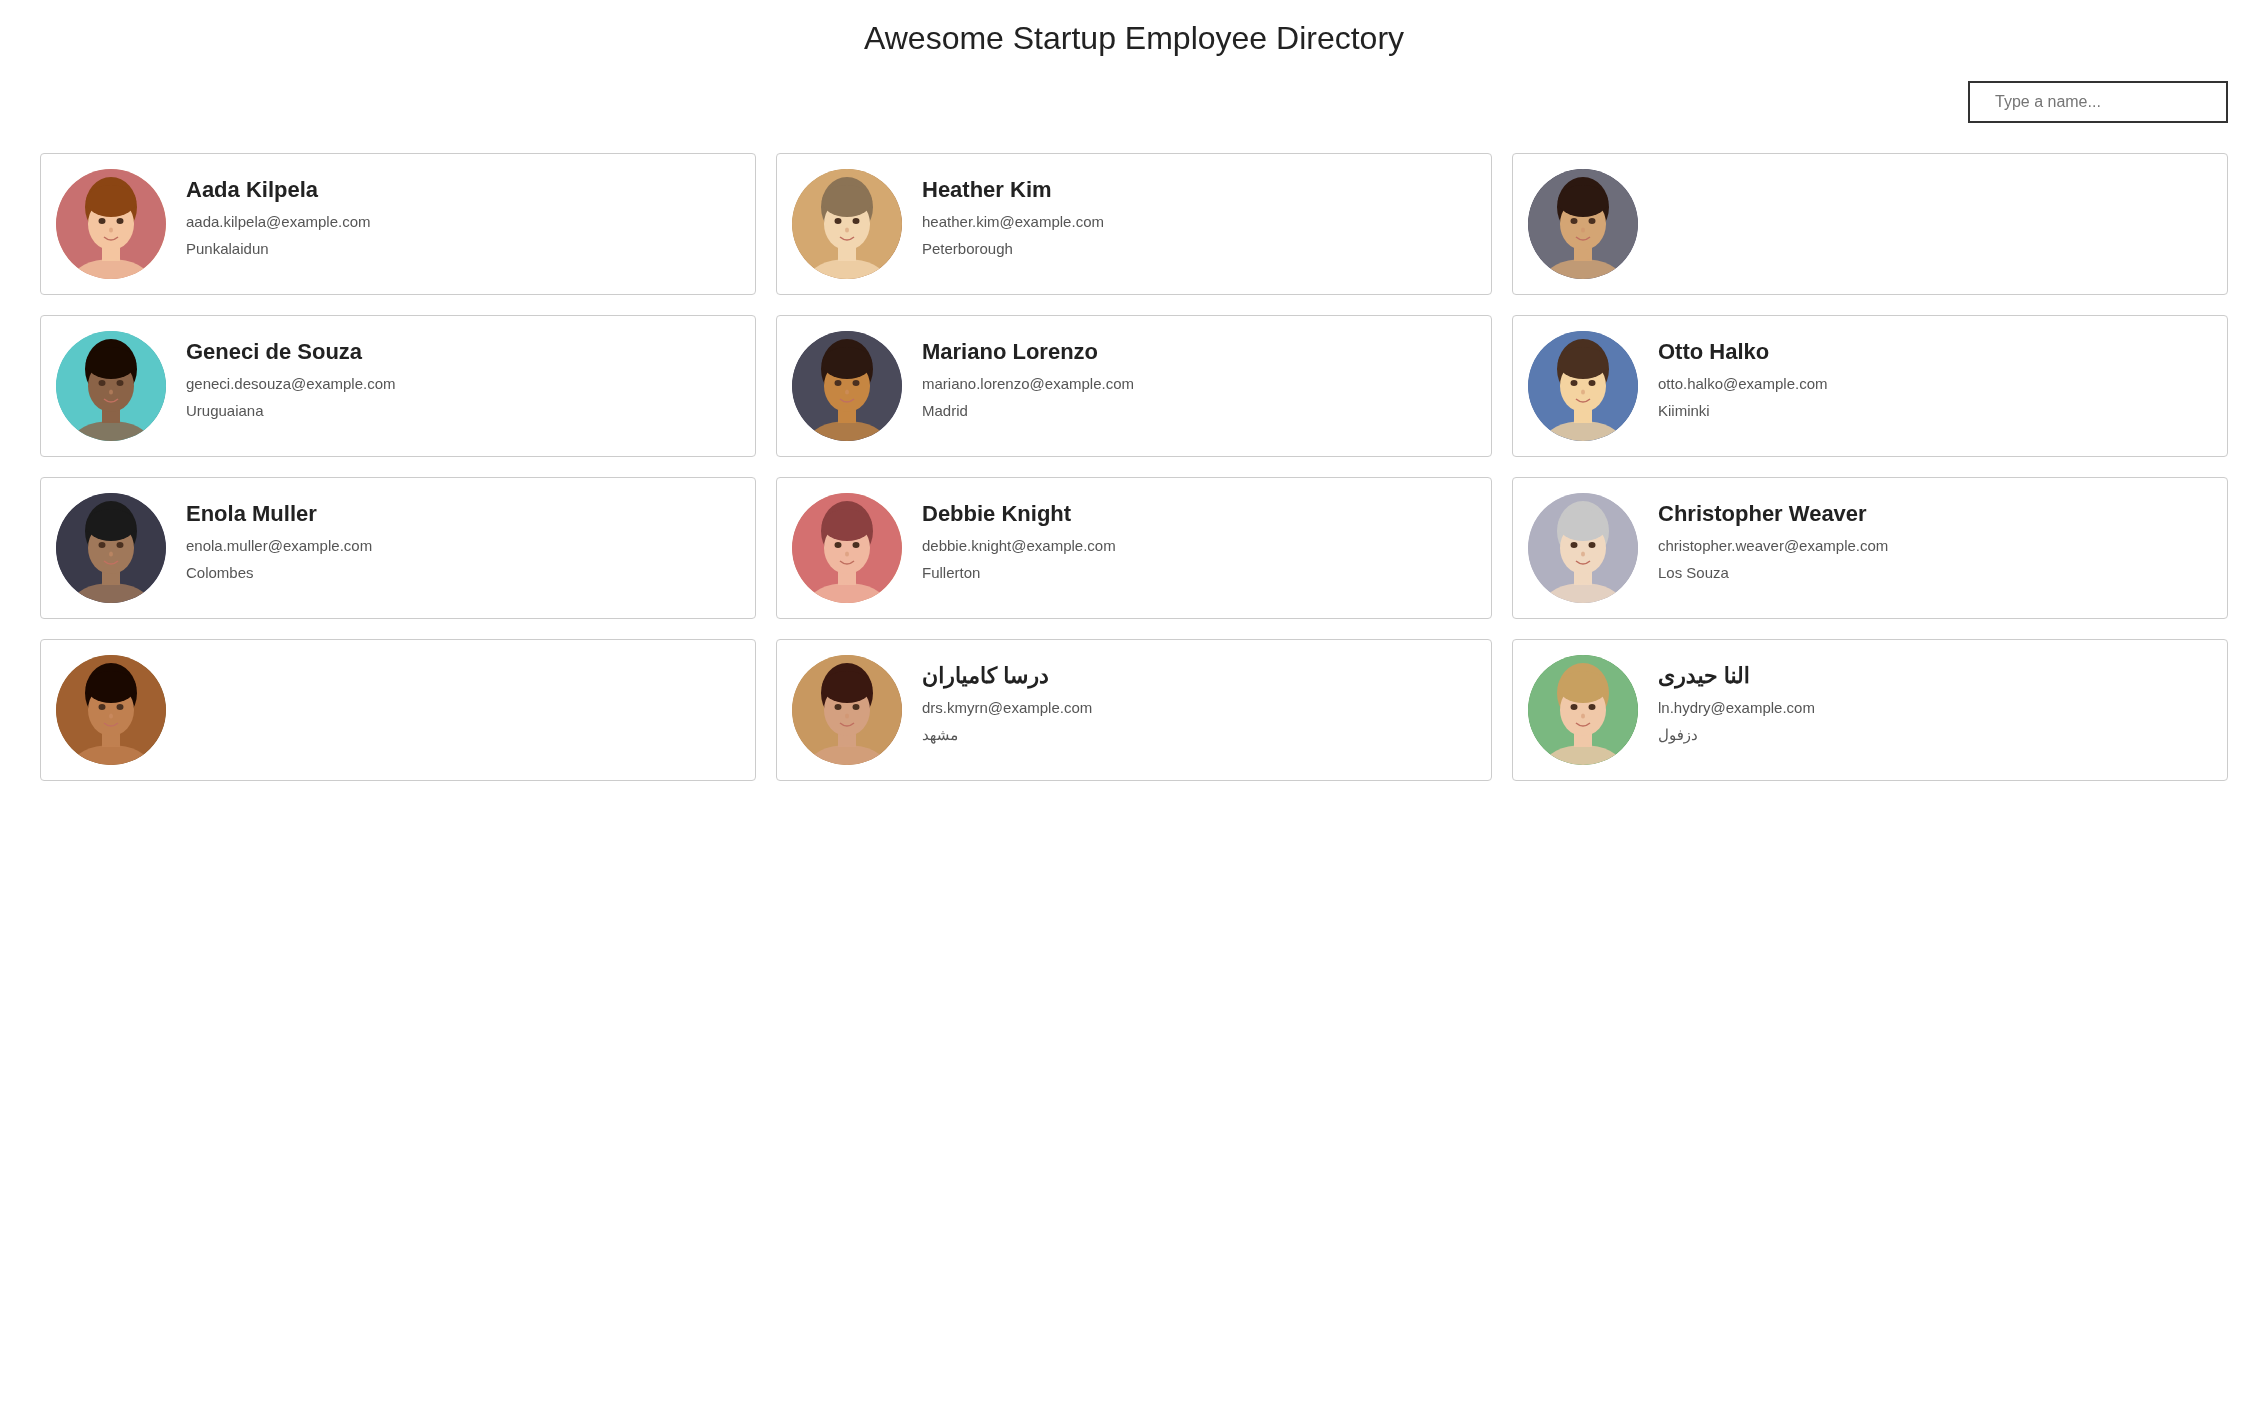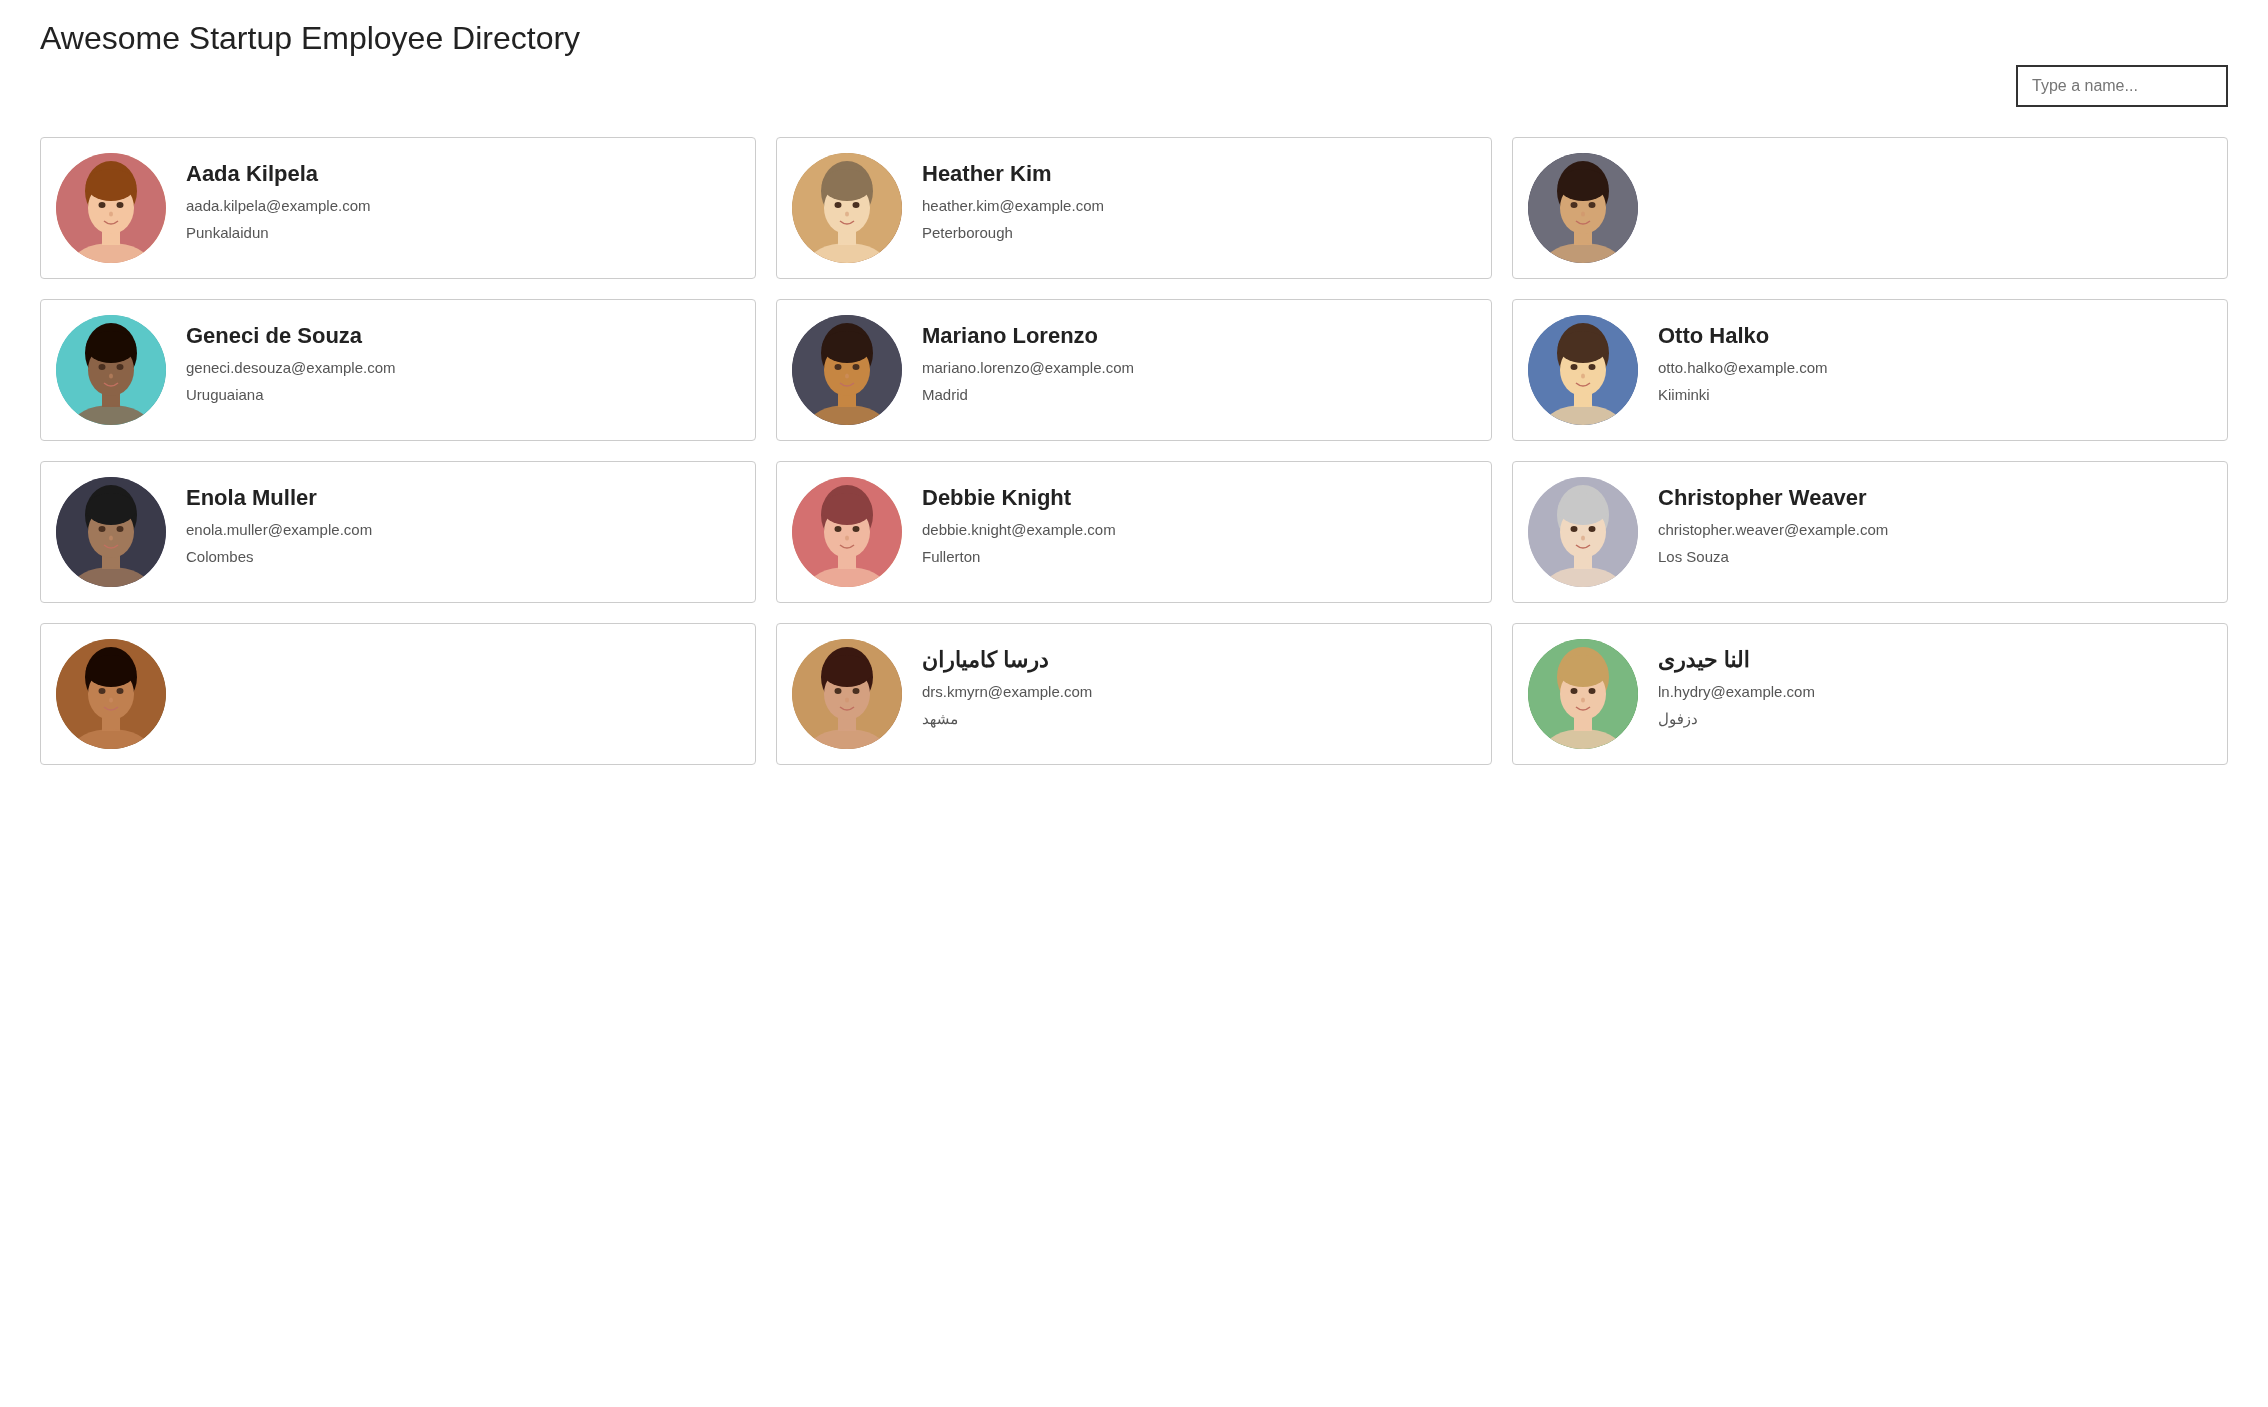--- a/index.html
+++ b/index.html
@@ -3,36 +3,36 @@
   <meta charset="utf-8">
   <style>
     * { box-sizing: border-box; margin: 0; padding: 0; }
     body {
       font-family: Arial, sans-serif;
       background: #fff;
       color: #333;
       padding: 20px 40px;
     }
     h1 {
-      text-align: left;
+      text-align: center;
       font-size: 32px;
       font-weight: normal;
-      margin-bottom: 8px;
+      margin-bottom: 24px;
       color: #222;
     }
     .search-bar-container {
       display: flex;
       justify-content: flex-end;
       margin-bottom: 30px;
     }
     .search-input {
       border: 2px solid #333;
-      padding: 10px 14px;
+      padding: 10px 25px;
       font-size: 16px;
-      width: 212px;
+      width: 260px;
       outline: none;
       color: #4d7c0f;
     }
     .grid {
       display: grid;
       grid-template-columns: repeat(3, 1fr);
       gap: 20px;
     }
     .card {
       border: 1px solid #ccc;

